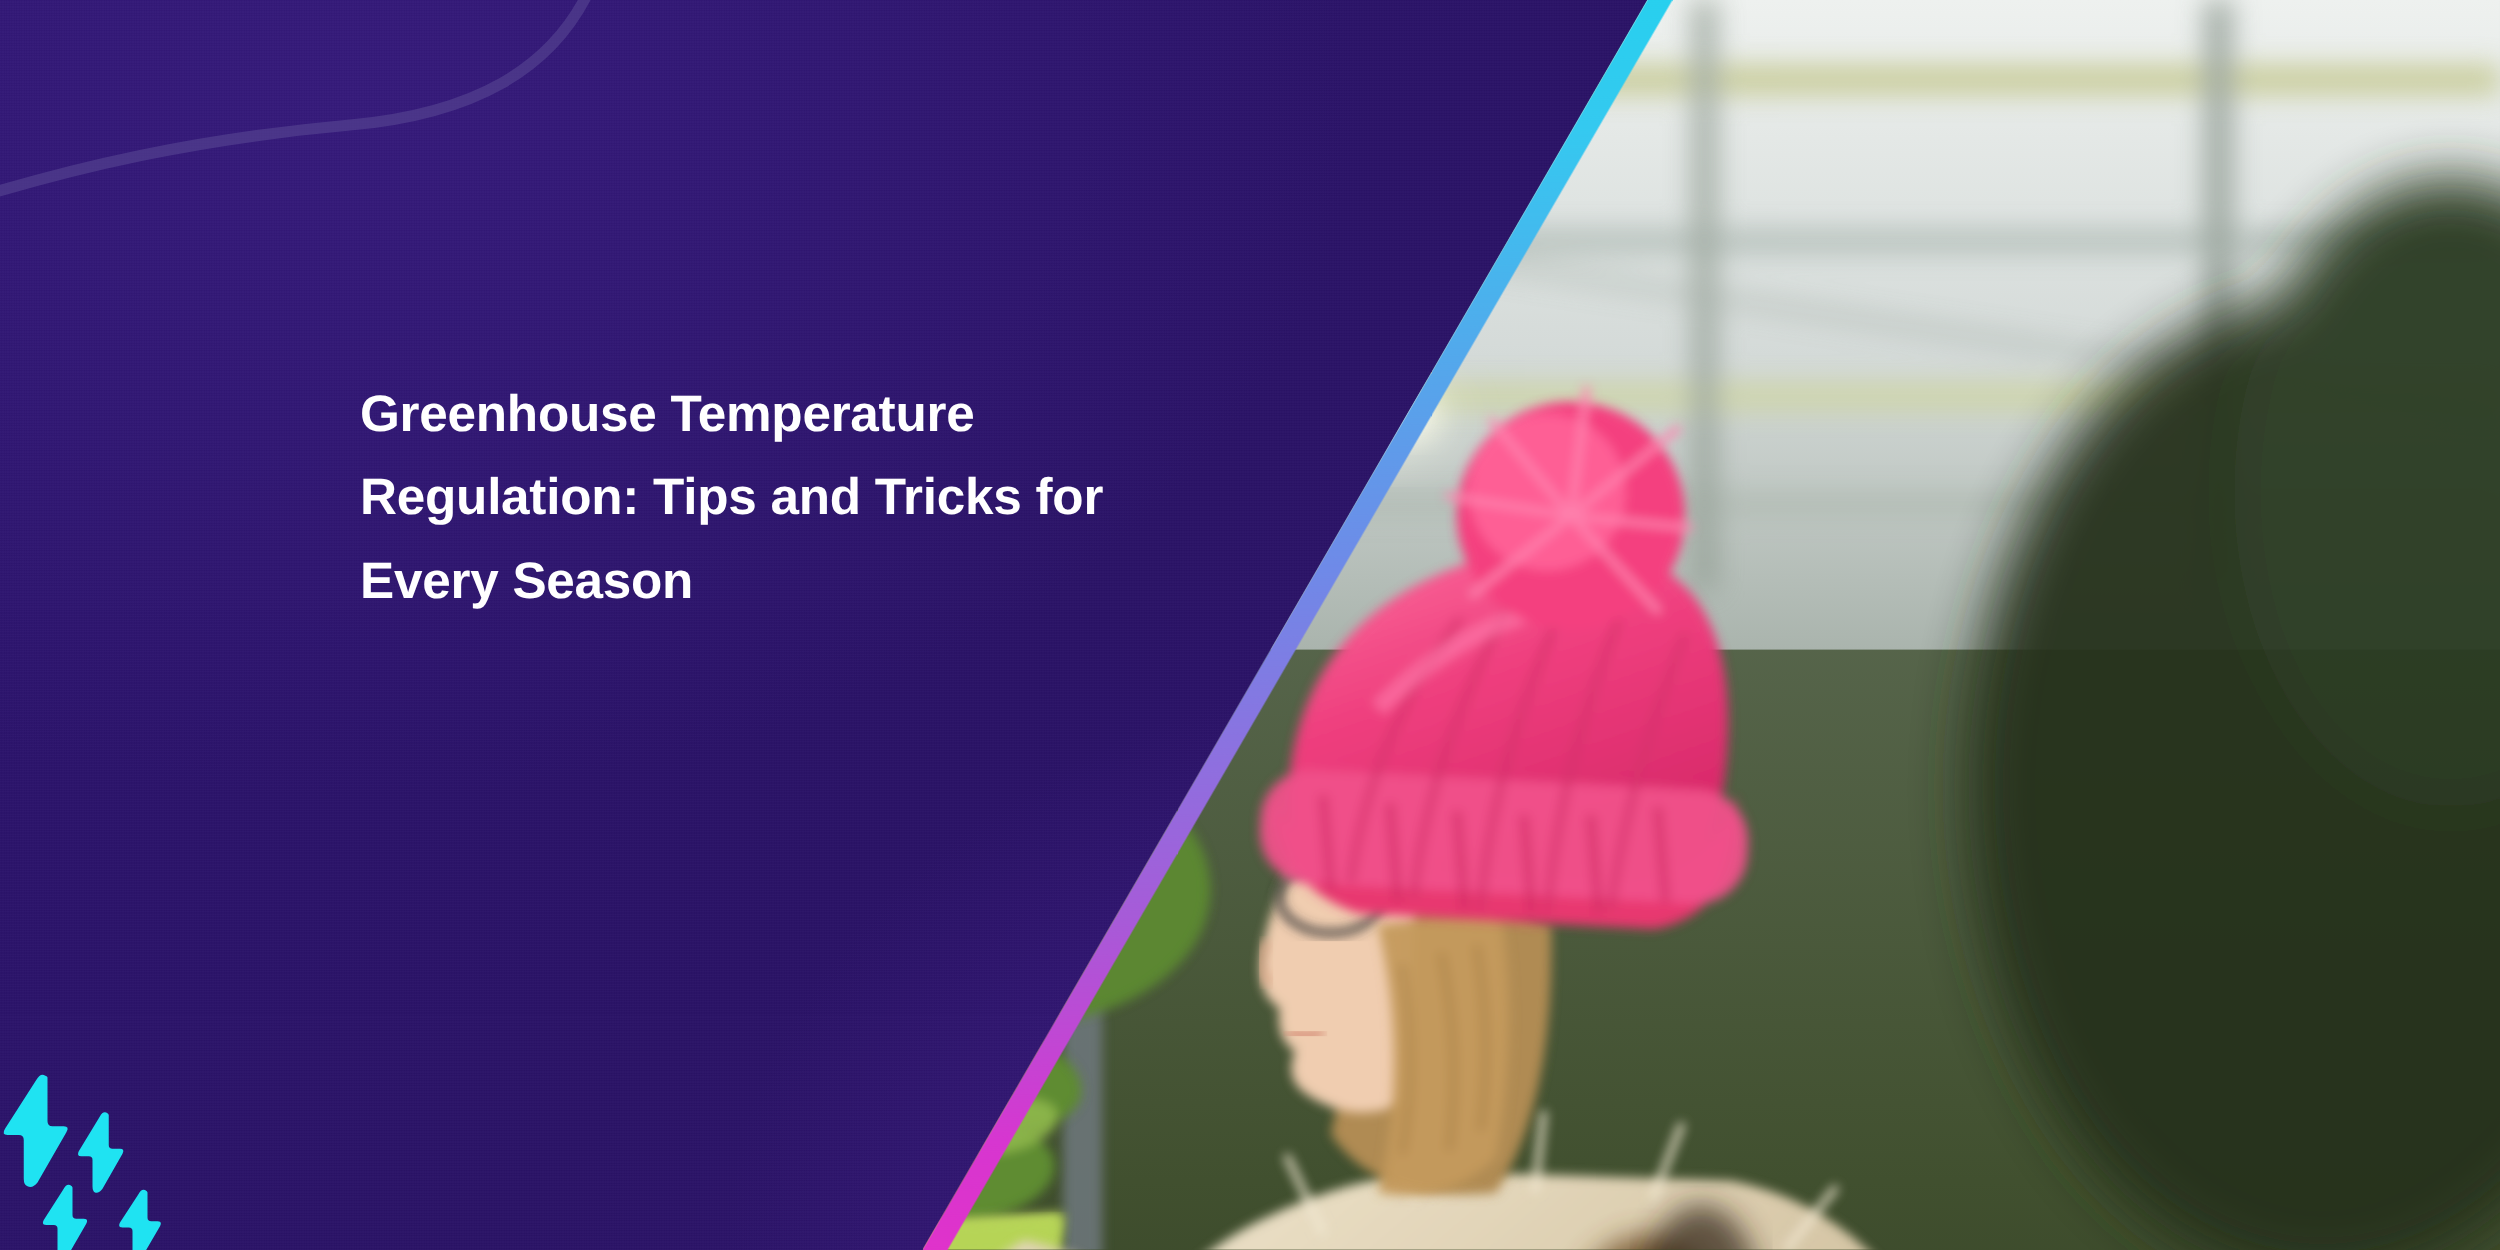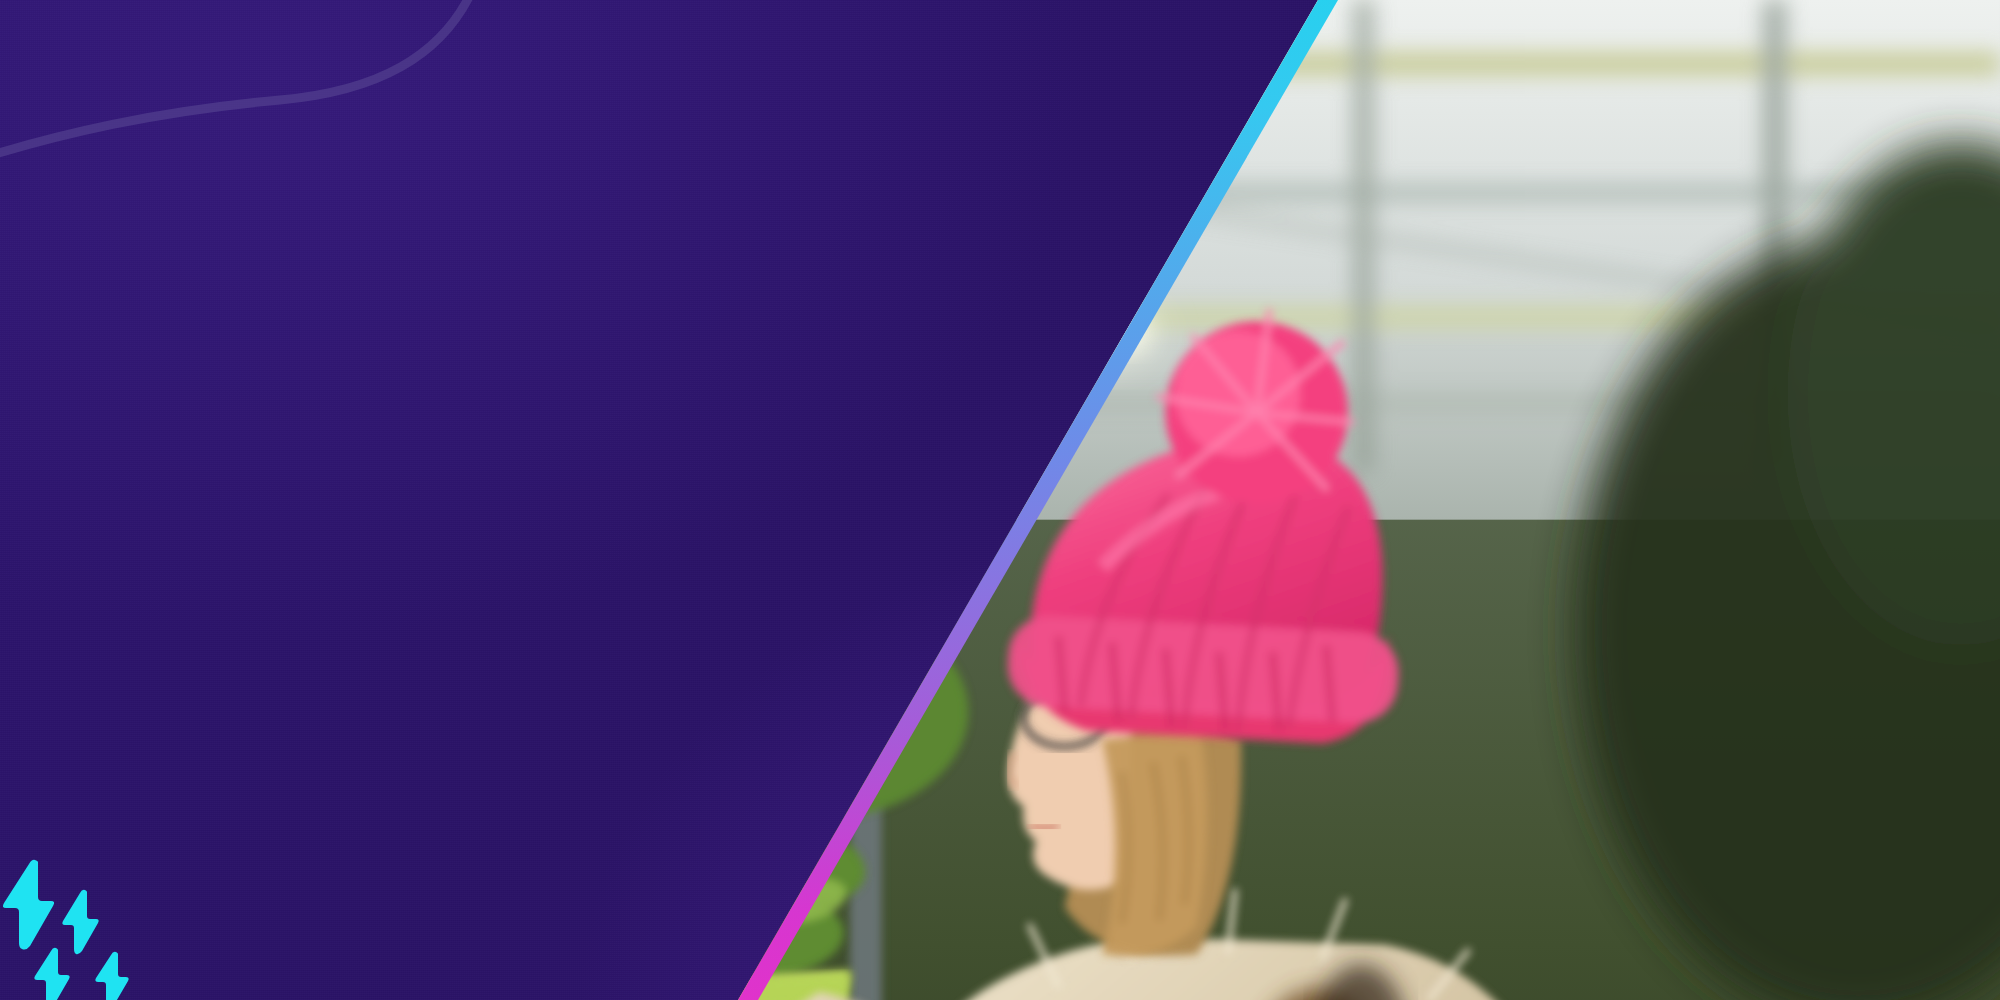--- a/index.html
+++ b/index.html
@@ -88,20 +88,23 @@
 
     <path d="M38 12 L38 47 Q38 51 42 51 L51 51 Q56 51 53 56 L30 96 Q26 101 22 99 Q19 98 19 93 L19 62 Q19 58 15 58 L6 58 Q1 58 4 53 L29 14 Q32 9 35 10 Q38 11 38 12 Z" fill="#1fe3f2"></path>
 
     <path d="M87 42 L87 66 Q87 69 90 69 L96 69 Q100 69 98 73 L82 101 Q79 105 76 104 Q74 103 74 99 L74 78 Q74 75 71 75 L65 75 Q61 75 63 71 L80 43 Q82 39 85 40 Q87 41 87 42 Z" fill="#1fe3f2"></path>
 
     <path d="M58 100 L58 122 Q58 125 61 125 L67 125 Q71 125 69 129 L54 155 Q51 159 48 158 Q46 157 46 153 L46 133 Q46 130 43 130 L37 130 Q33 130 35 126 L51 101 Q53 97 56 98 Q58 99 58 100 Z" fill="#1fe3f2"></path>
 
     <path d="M118 104 L118 124 Q118 127 121 127 L126 127 Q130 127 128 131 L114 155 Q111 159 108 158 Q106 157 106 153 L106 135 Q106 132 103 132 L98 132 Q94 132 96 128 L111 105 Q113 101 116 102 Q118 103 118 104 Z" fill="#1fe3f2"></path>
   </svg>
 
+  <div class="title-wrap">
+    <h1 class="title">Greenhouse Temperature Regulation: Tips and Tricks for Every Season</h1>
+  </div>
 
   <div class="photo-panel">
     <svg class="photo" viewBox="0 0 1270 1000" preserveAspectRatio="xMidYMid slice">
       <defs>
         <linearGradient id="ceil" x1="0" y1="0" x2="0" y2="1">
           <stop offset="0%" stop-color="#eef1ef"></stop>
           <stop offset="55%" stop-color="#d4dad8"></stop>
           <stop offset="100%" stop-color="#aab4ad"></stop>
         </linearGradient>
         <linearGradient id="bgdark" x1="0" y1="0" x2="0" y2="1">

